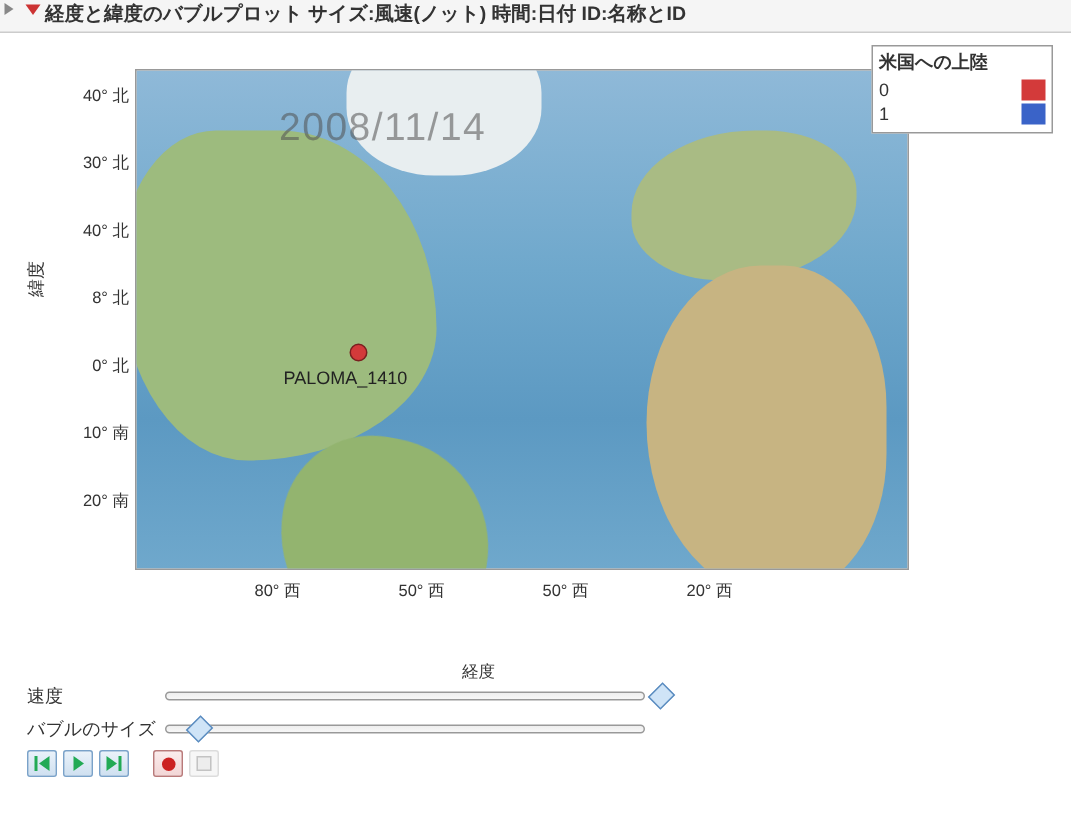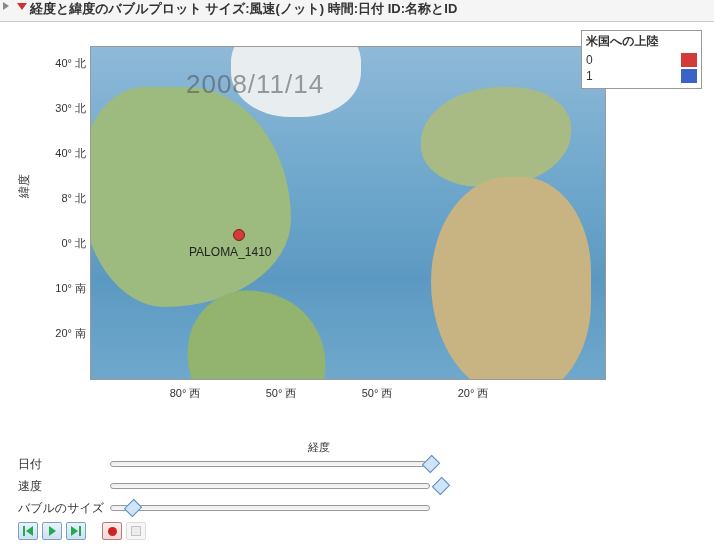--- a/index.html
+++ b/index.html
@@ -218,26 +218,20 @@
     <span class="legend-swatch" style="background:#d33a3a"></span>
   </div>
   <div class="legend-row">
     <span>1</span>
     <span class="legend-swatch" style="background:#3a63c8"></span>
   </div>
 </div>
 
 <div class="controls">
   <div class="ctrl-row">
-    <div class="ctrl-label">日付</div>
-    <div class="slider-track">
-      <div class="slider-thumb" style="left:314px"></div>
-    </div>
-  </div>
-  <div class="ctrl-row">
     <div class="ctrl-label">速度</div>
     <div class="slider-track">
       <div class="slider-thumb" style="left:323.6px"></div>
     </div>
   </div>
   <div class="ctrl-row">
     <div class="ctrl-label">バブルのサイズ</div>
     <div class="slider-track">
       <div class="slider-thumb" style="left:16.400000000000002px"></div>
     </div>

